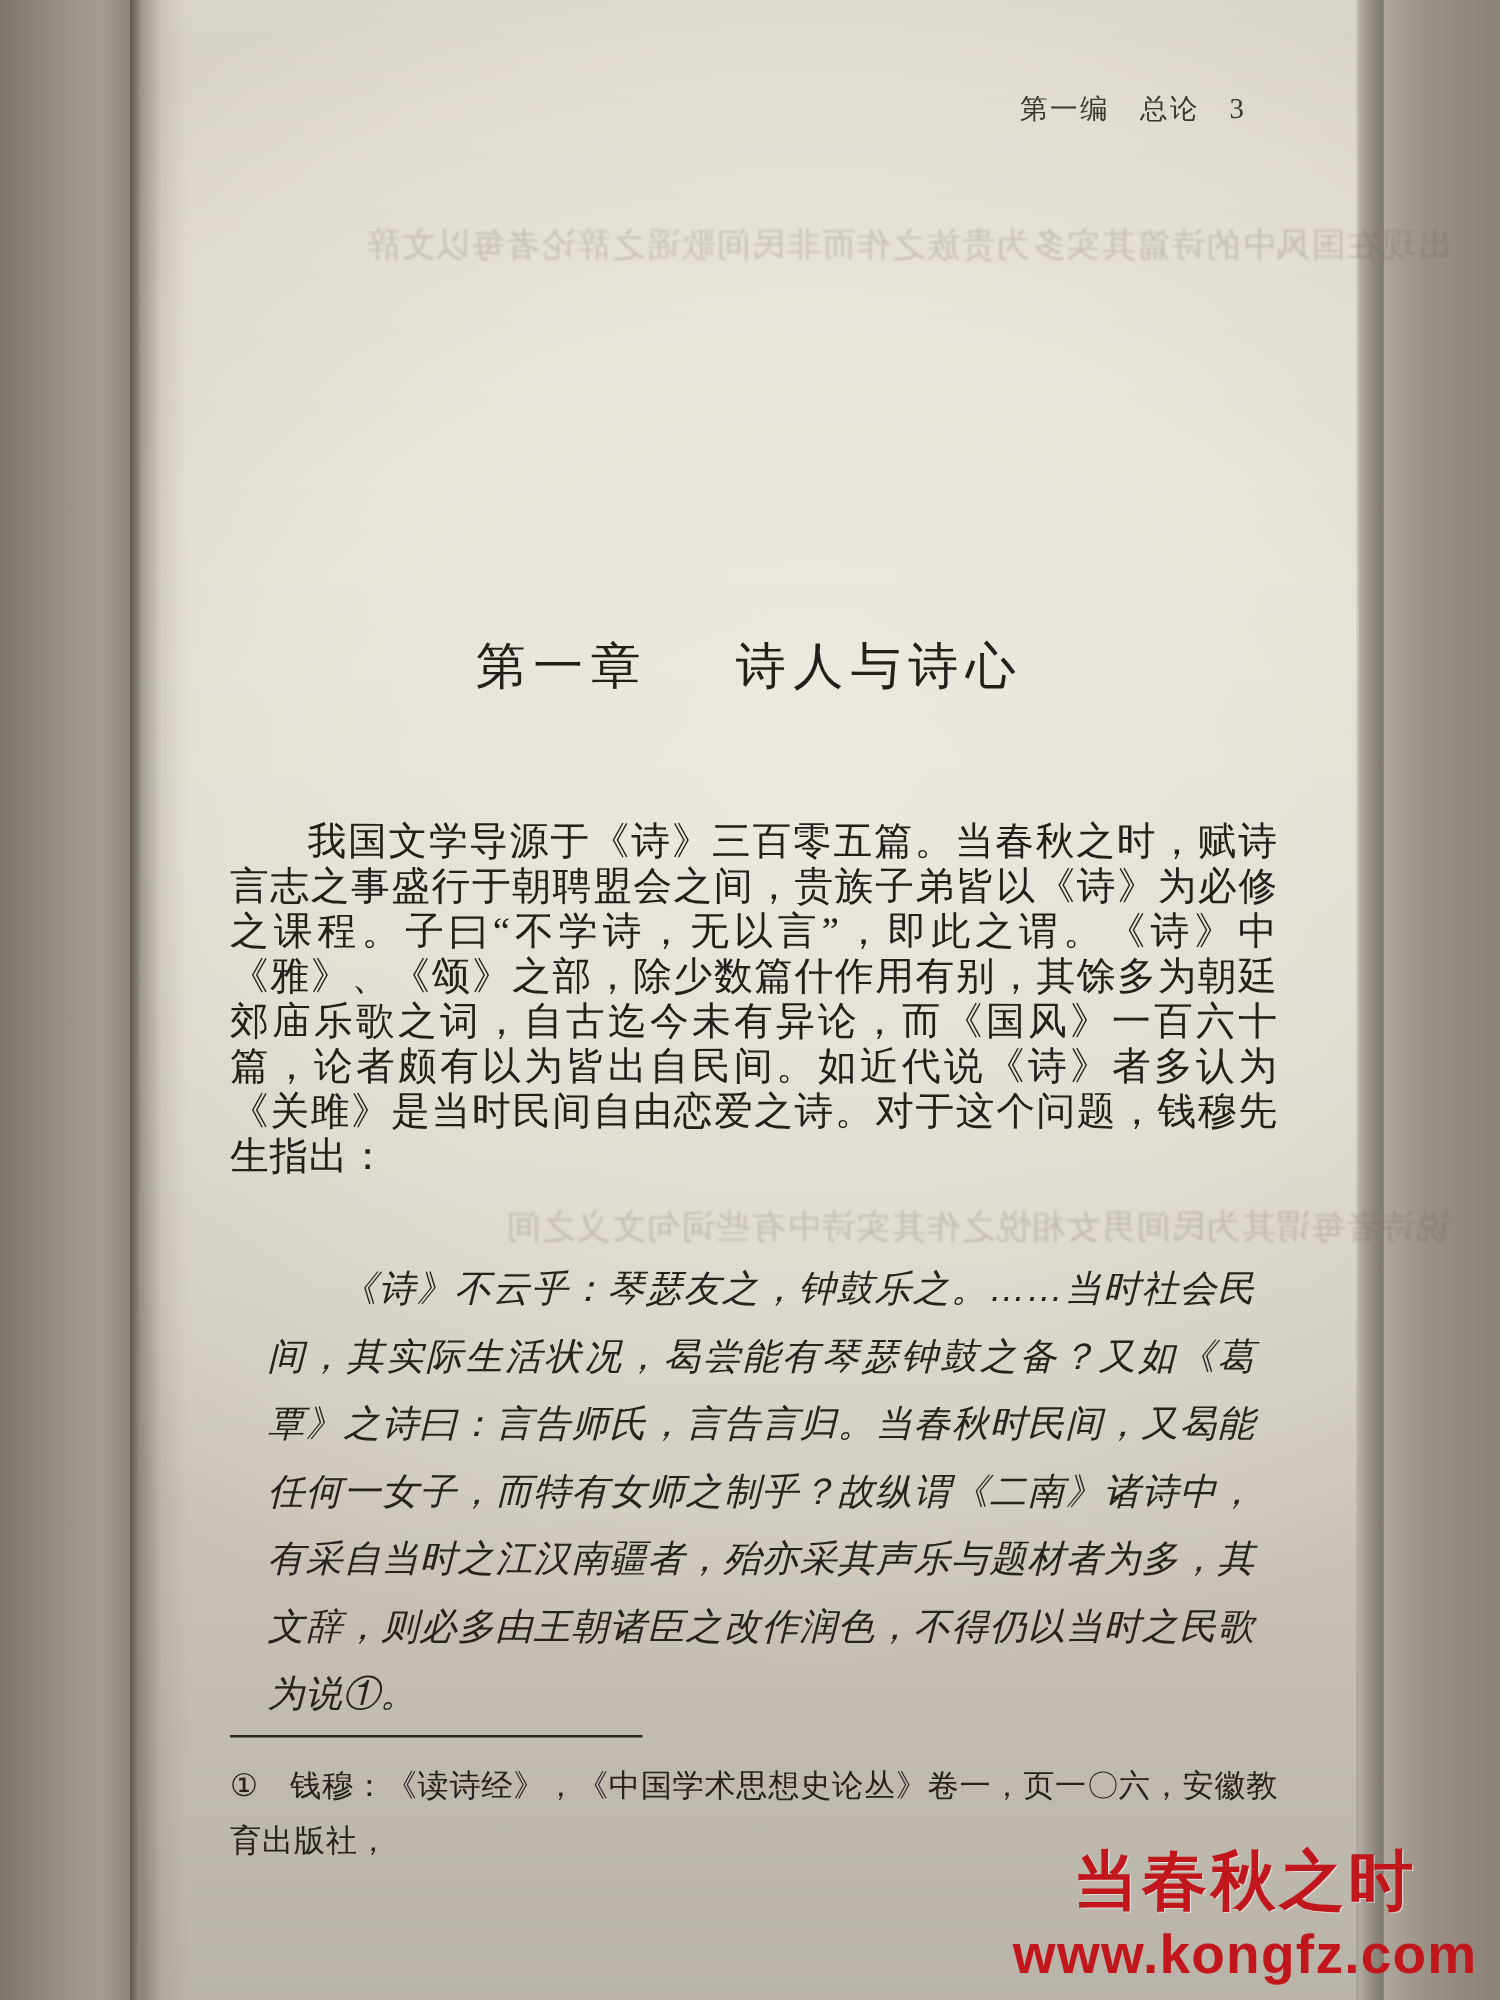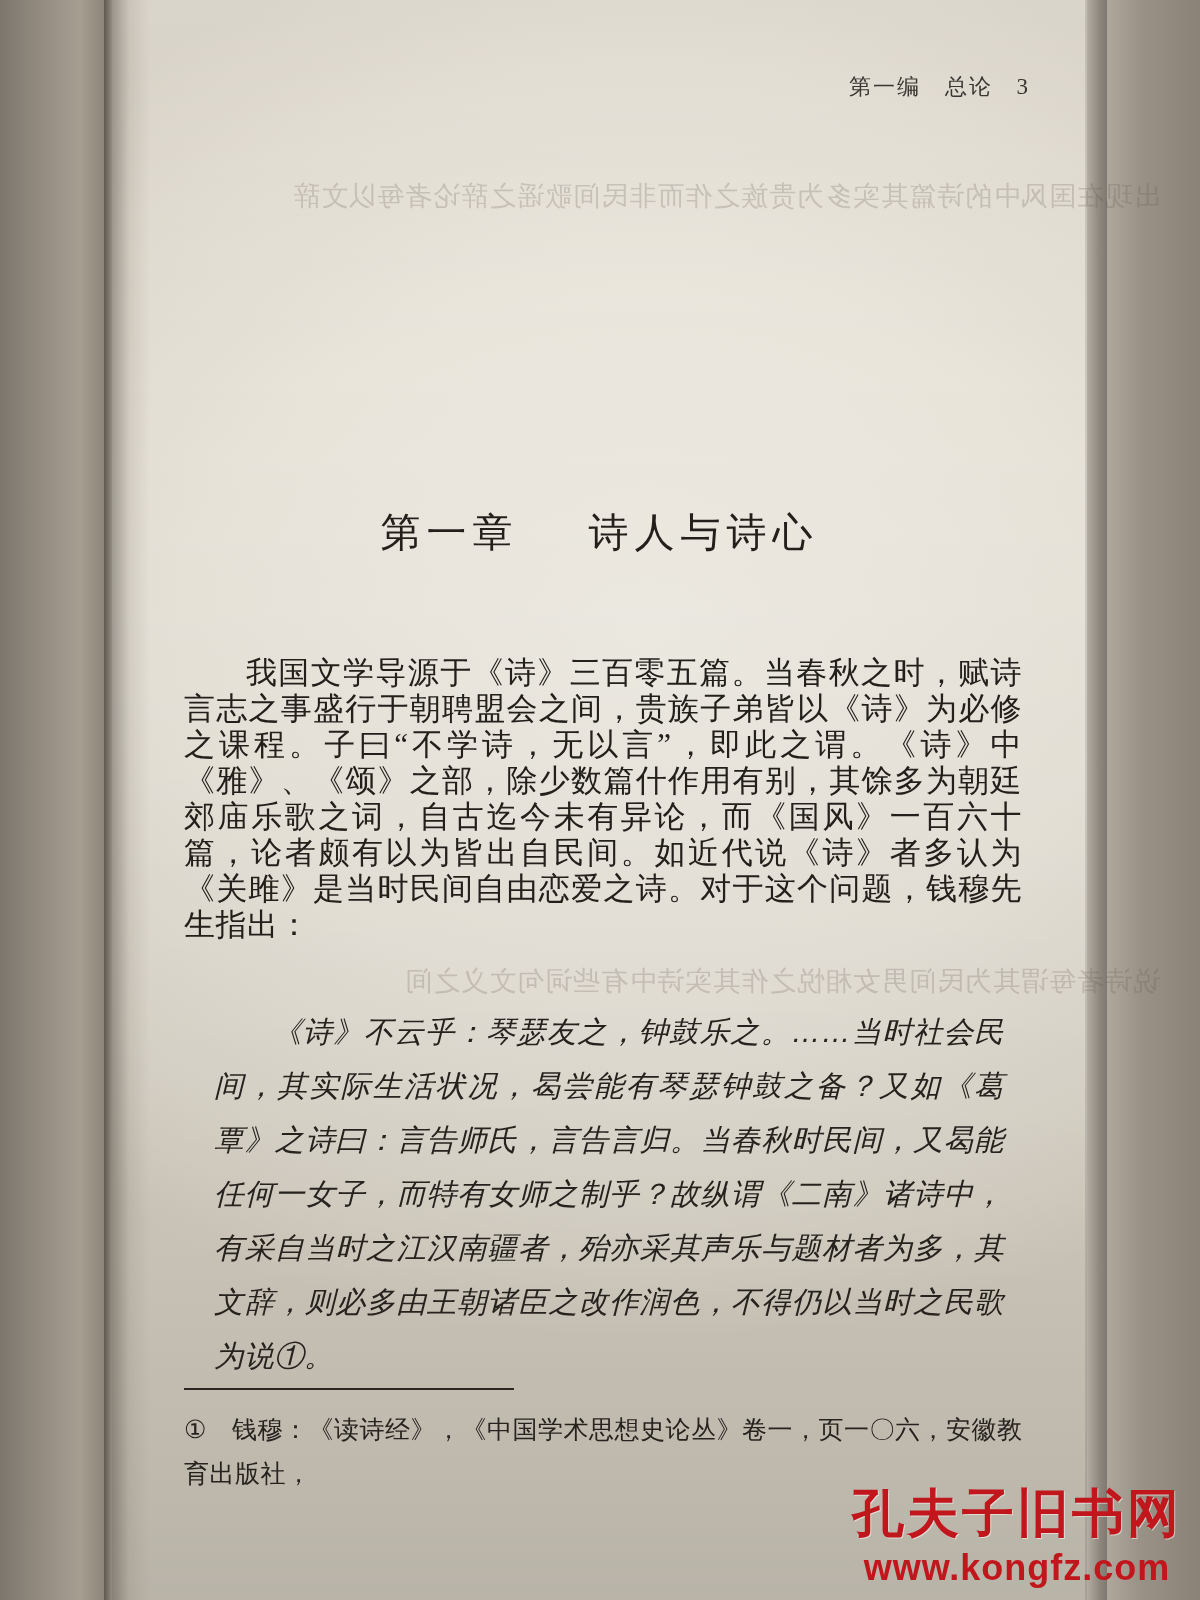--- a/index.html
+++ b/index.html
@@ -77,21 +77,20 @@
   }
   .bleed-top { top: 170px; }
   .bleed-mid { top: 955px; }
 
   .content {
     position: absolute;
     top: 0;
     left: 112px;
     width: 975px;
     height: 1600px;
-    padding-left: 33px;
   }
 
   .header {
     position: absolute;
     top: 72px;
     right: 90px;
     font-size: 22px;
     color: #3a3631;
     letter-spacing: 2px;
     white-space: nowrap;
@@ -179,21 +178,21 @@
   }
   .watermark .wm-main {
     font-size: 52px;
     font-weight: 700;
     color: #c2161d;
     letter-spacing: 3px;
     text-shadow: 1px 1px 0 rgba(255,255,255,.5);
   }
   .watermark .wm-url {
     margin-top: 10px;
-    font-size: 36px;
+    font-size: 44px;
     font-weight: 700;
     color: #c2161d;
     letter-spacing: 1px;
     font-family: "Liberation Sans", sans-serif;
   }
 </style>
 </head>
 <body>
 
 <div class="page">
@@ -223,16 +222,16 @@
     <div class="quote">《诗》不云乎：琴瑟友之，钟鼓乐之。……当时社会民间，其实际生活状况，曷尝能有琴瑟钟鼓之备？又如《葛覃》之诗曰：言告师氏，言告言归。当春秋时民间，又曷能任何一女子，而特有女师之制乎？故纵谓《二南》诸诗中，有采自当时之江汉南疆者，殆亦采其声乐与题材者为多，其文辞，则必多由王朝诸臣之改作润色，不得仍以当时之民歌为说①。</div>
 
     <div class="footnote-rule"></div>
     <div class="footnote">
       <span class="marker">①</span><span>钱穆：《读诗经》，《中国学术思想史论丛》卷一，页一〇六，安徽教育出版社，</span>
     </div>
 
   </div>
 
   <div class="watermark">
-    <div class="wm-main">孔夫子旧书网</div>
+    <div class="wm-main">当春秋之时</div>
     <div class="wm-url">www.kongfz.com</div>
   </div>
 </div>
 
 </body></html>

